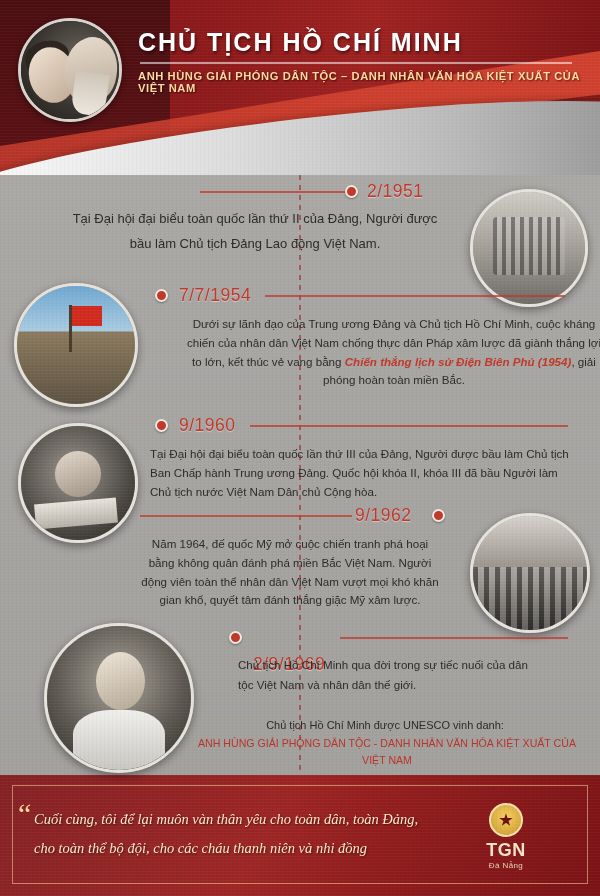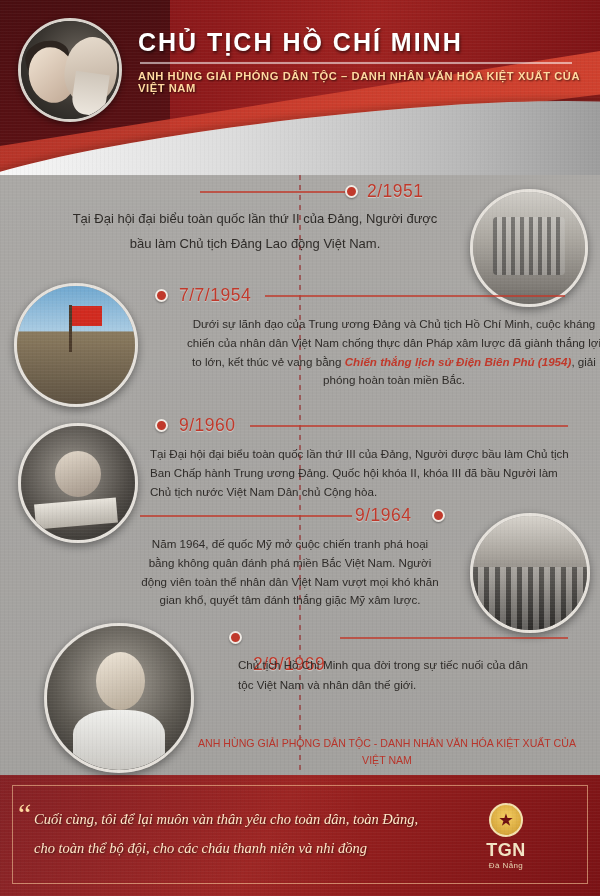--- a/index.html
+++ b/index.html
@@ -354,33 +354,34 @@
         <div class="p-inner"></div>
       </div>
     <div class="date" style="left:179px; top:240px;">9/1960</div>
     <div class="dot" style="left:155px; top:244px;"></div>
     <div class="dline" style="left:250px; top:250px; width:318px;"></div>
     <div class="para" style="left:150px; top:270px; width:420px; ">Tại Đại hội đại biểu toàn quốc lần thứ III của Đảng, Người được bầu làm Chủ tịch Ban Chấp hành Trung ương Đảng. Quốc hội khóa II, khóa III đã bầu Người làm Chủ tịch nước Việt Nam Dân chủ Cộng hòa.</div>
 
     <div class="photo" id="photo-4">
         <div class="p-inner"></div>
       </div>
-    <div class="date" style="left:355px; top:330px;">9/1964</div>
+    <div class="date" style="left:355px; top:330px;">9/1962</div>
     <div class="dot" style="left:432px; top:334px;"></div>
     <div class="dline" style="left:140px; top:340px; width:212px;"></div>
     <div class="para" style="left:140px; top:360px; width:300px; text-align:center;">Năm 1964, đế quốc Mỹ mở cuộc chiến tranh phá hoại bằng không quân đánh phá miền Bắc Việt Nam. Người động viên toàn thể nhân dân Việt Nam vượt mọi khó khăn gian khổ, quyết tâm đánh thắng giặc Mỹ xâm lược.</div>
 
     <div class="photo" id="photo-5">
         <div class="p-inner"></div>
       </div>
     <div class="date" style="left:253px; top:452px;margin-top:27px;">2/9/1969</div>
     <div class="dot" style="left:229px; top:456px;"></div>
     <div class="dline" style="left:340px; top:462px; width:228px;"></div>
     <div class="para" style="left:238px; top:480px; width:300px; text-align:left; line-height:1.75;">Chủ tịch Hồ Chí Minh qua đời trong sự tiếc nuối của dân tộc Việt Nam và nhân dân thế giới.</div>
 
+    <div class="para" style="left:200px; top:542px; width:370px; text-align:center; font-size:11px;">Chủ tịch Hồ Chí Minh được UNESCO vinh danh:</div>
     <div class="para" style="left:196px; top:560px; width:382px; text-align:center; font-size:10.6px; font-weight:normal; color:#b8342a;">ANH HÙNG GIẢI PHÓNG DÂN TỘC - DANH NHÂN VĂN HÓA KIỆT XUẤT CỦA VIỆT NAM</div>
   </div>
 
   <div class="footer">
     <div class="f-frame"></div>
     <div class="qmark">“</div>
     <div class="quote">
       <div>Cuối cùng, tôi để lại muôn vàn thân yêu cho toàn dân, toàn Đảng,</div>
       <div>cho toàn thể bộ đội, cho các cháu thanh niên và nhi đồng</div>
     </div>

